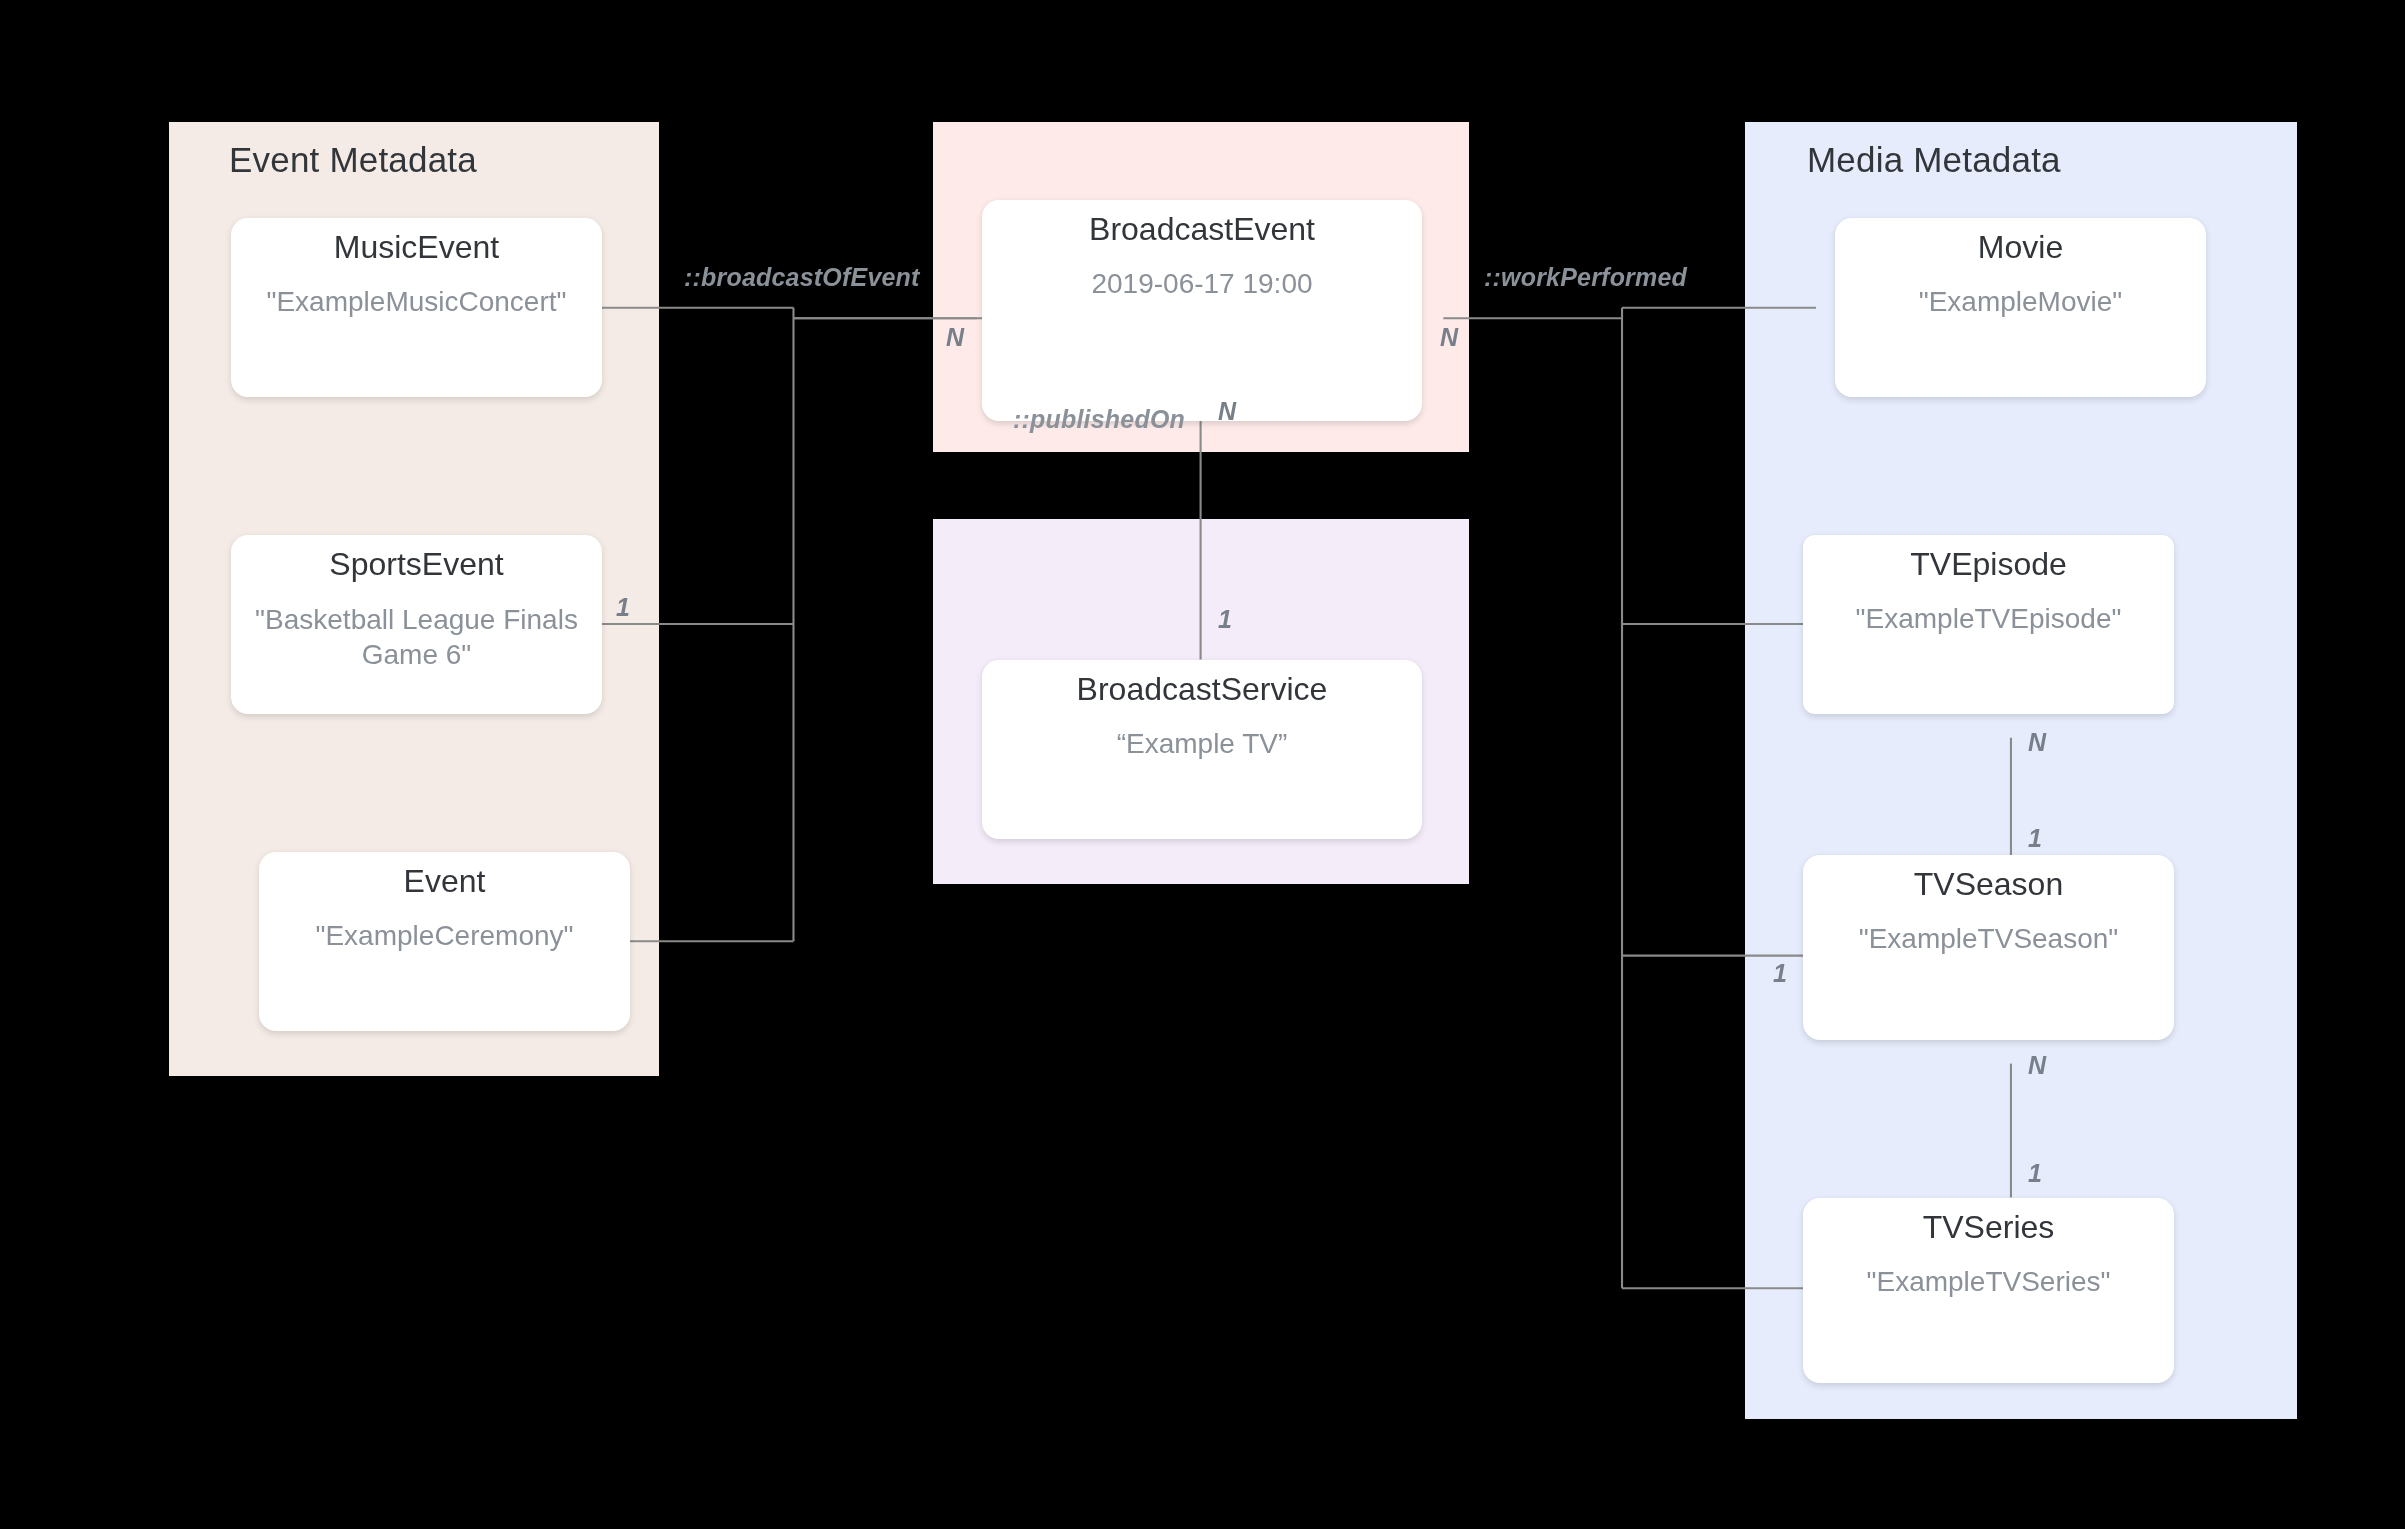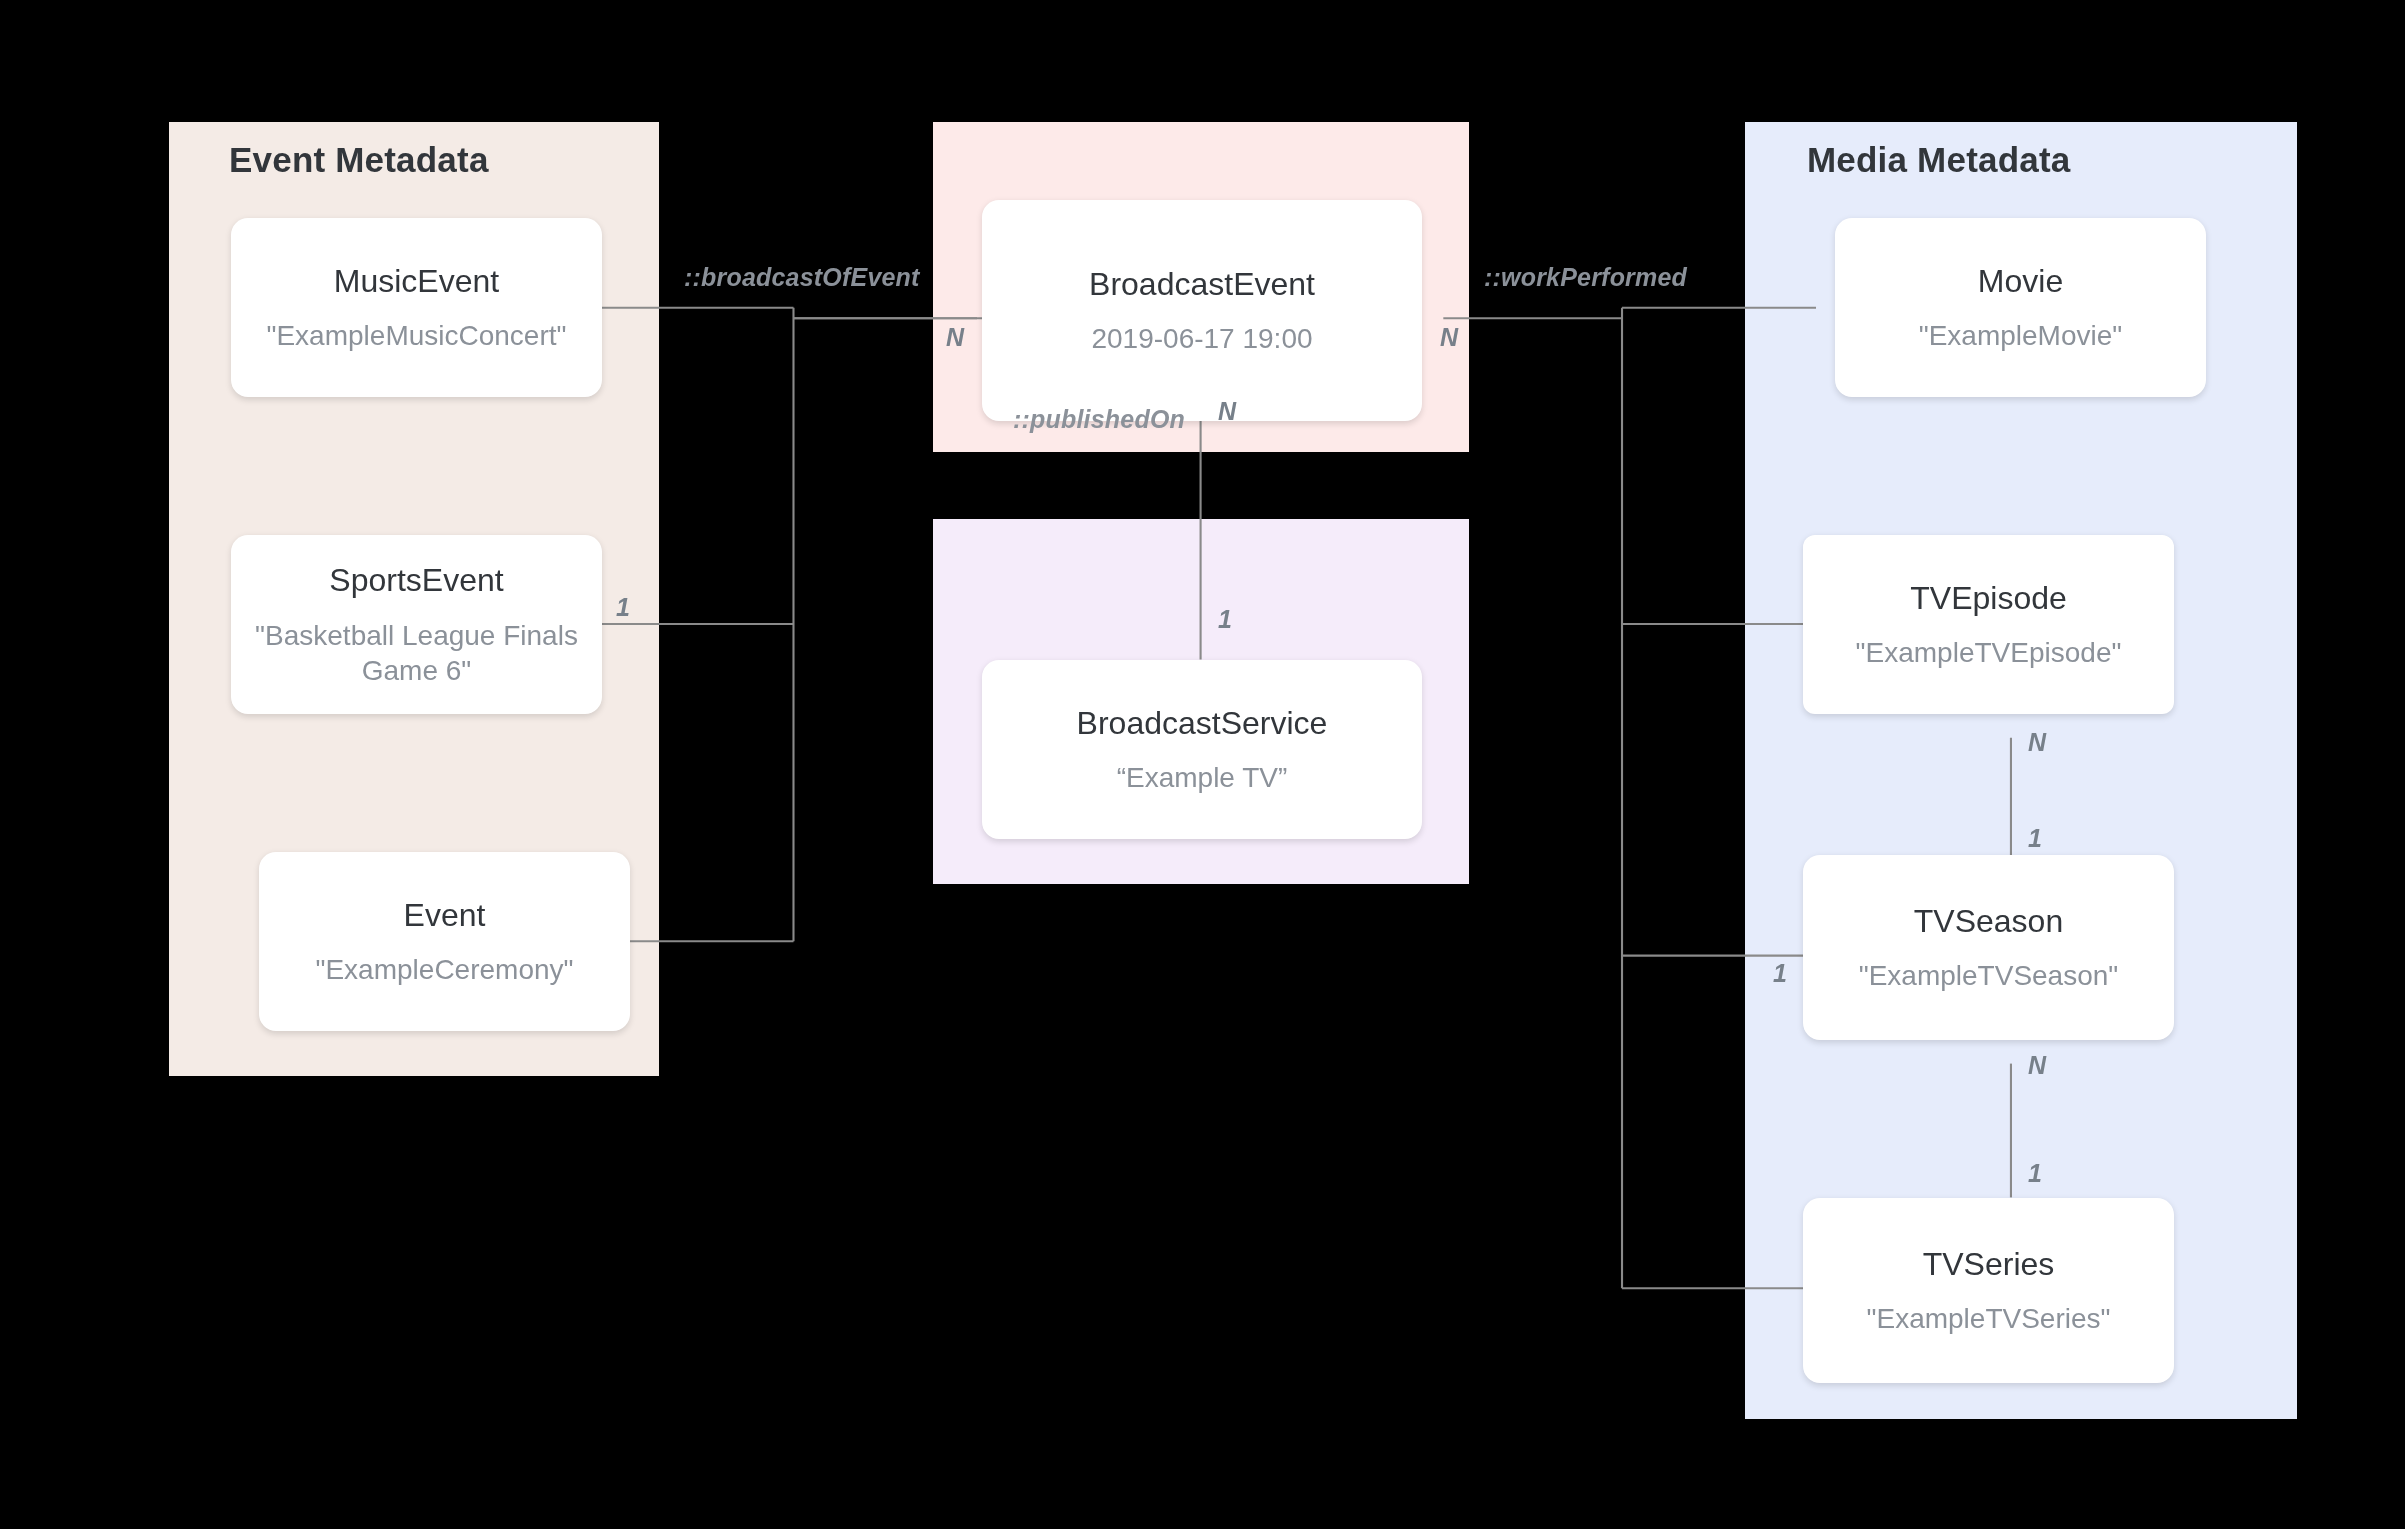--- a/index.html
+++ b/index.html
@@ -2,25 +2,25 @@
 <html><head>
 <meta charset="utf-8">
 <style>
   html,body{margin:0;padding:0;background:#000;}
   body{width:2405px;height:1529px;position:relative;overflow:hidden;
        font-family:"Liberation Sans","DejaVu Sans",sans-serif;}
   #stage{position:absolute;inset:0;width:2405px;height:1529px;}
 
   .group{position:absolute;box-sizing:border-box;}
   .group-title{position:absolute;font-size:35px;color:#32363b;
-       line-height:1.18;letter-spacing:0.2px;font-weight:700;white-space:pre-line;}
+       line-height:1.18;letter-spacing:0.2px;font-weight:400;white-space:pre-line;}
 
   .node{position:absolute;box-sizing:border-box;background:#fff;border-radius:17px;
         box-shadow:0 2.9px 6.7px rgba(0,0,0,.13);display:flex;flex-direction:column;
-        align-items:center;justify-content:center;text-align:center;padding:9.6px 17px;}
+        align-items:center;justify-content:flex-start;text-align:center;padding:9.6px 17px;}
   .node .nname{font-size:32px;color:#32363b;line-height:1.2;}
   .node .nval{font-size:28px;color:#8b9199;line-height:1.22;margin-top:19px;}
 
   .edgelabel{position:absolute;font-size:25px;font-style:italic;font-weight:bold;
        color:#8b9199;white-space:nowrap;letter-spacing:0.2px;}
   .card{position:absolute;font-size:25px;font-style:italic;color:#77808a;
        font-weight:600;white-space:nowrap;}
 
   svg#wires{position:absolute;left:0;top:0;width:2405px;height:1529px;
        pointer-events:none;}

